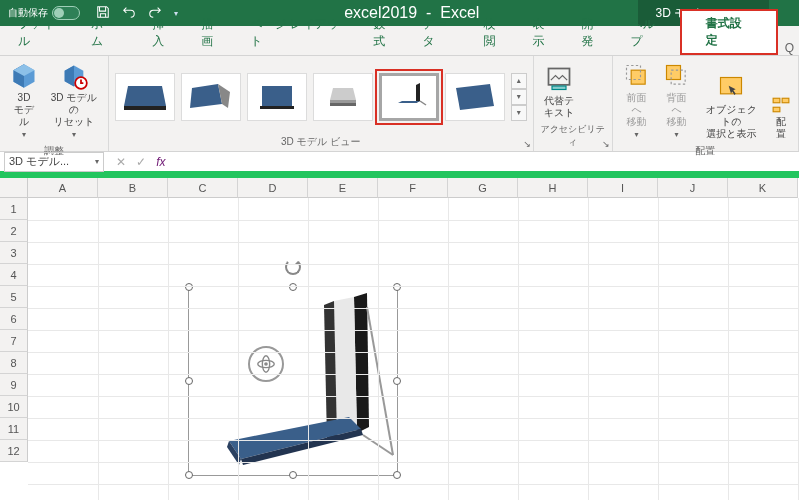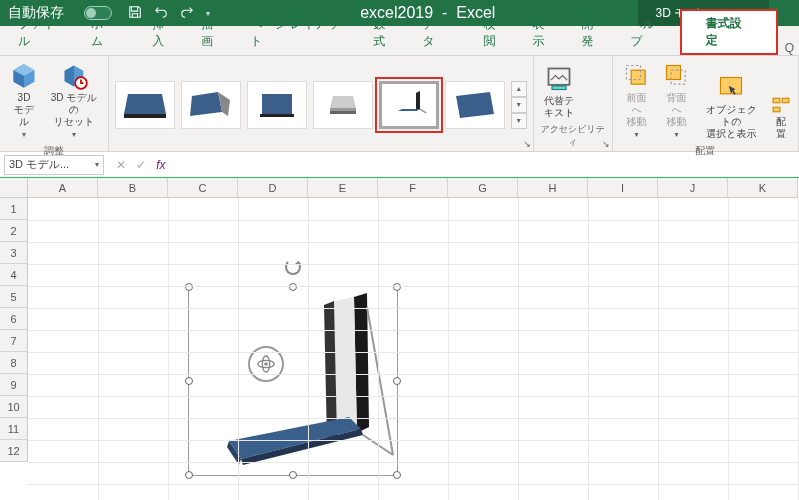--- a/index.html
+++ b/index.html
@@ -1,20 +1,20 @@
 <!DOCTYPE html>
 <html><head>
 <meta charset="utf-8">
 <style>
 * { margin: 0; padding: 0; box-sizing: border-box; font-family: "Meiryo UI", "Yu Gothic UI", sans-serif; }
 body { background: #fff; font-size: 12px; color: #444; overflow: hidden; width: 799px; height: 500px; }
 
 
 .titlebar { height: 26px; background: #217346; display: flex; align-items: center; color: #fff; }
-.autosave { display: flex; align-items: center; padding: 0 8px; gap: 20px; font-size: 14px; }
+.autosave { display: flex; align-items: center; padding: 0 8px; gap: 4px; font-size: 10px; }
 .toggle { width: 28px; height: 14px; border: 1px solid #9fcfb8; border-radius: 7px; position: relative; background: #2e8057; }
 .toggle::after { content: ""; width: 10px; height: 10px; border-radius: 50%; background: #9fcfb8; position: absolute; top: 1px; left: 1px; }
 .qat { display: flex; align-items: center; gap: 12px; padding: 0 8px; }
 .qat svg { width: 14px; height: 14px; }
 .doc-title { flex: 1; text-align: center; font-size: 16px; }
 .tool-context { background: #1a5c38; padding: 0 18px; height: 100%; display: flex; align-items: center; font-size: 12px; }
 
 
 .tabs { height: 30px; background: #f3f2f1; display: flex; align-items: flex-end; border-bottom: 1px solid #d4d4d4; padding-left: 6px; gap: 2px; }
 .tab { padding: 6px 12px 5px; font-size: 12px; color: #217346; cursor: pointer; }
@@ -33,21 +33,21 @@
 
 .gallery { display: flex; align-items: center; gap: 6px; }
 .gallery-item { width: 60px; height: 48px; background: #fff; border: 1px solid #dcdcdc; display: flex; align-items: center; justify-content: center; position: relative; }
 .gallery-item.selected { border: 3px solid #a6a6a6; }
 .gallery-item.redbox { outline: 2px solid #d93025; outline-offset: 2px; }
 .gallery-scroll { width: 16px; display: flex; flex-direction: column; }
 .gallery-scroll div { height: 16px; border: 1px solid #ccc; background: #f8f8f8; display: flex; align-items: center; justify-content: center; font-size: 8px; color: #666; cursor: pointer; }
 .launcher { font-size: 9px; color: #666; position: absolute; right: 2px; bottom: 2px; }
 
 
-.fbar { height: 26px; display: flex; align-items: center; border-bottom: 1px solid #22c55e; background: #fff; }
+.fbar { height: 26px; display: flex; align-items: center; border-bottom: 7px solid #22c55e; background: #fff; }
 .namebox { width: 100px; height: 20px; border: 1px solid #ccc; margin: 0 4px; padding: 2px 4px; font-size: 11px; display: flex; align-items: center; justify-content: space-between; }
 .fx-btns { display: flex; gap: 10px; padding: 0 8px; color: #aaa; font-size: 12px; }
 .fx-input { flex: 1; }
 
 
 .grid-area { position: relative; height: calc(500px - 26px - 30px - 96px - 26px); overflow: hidden; }
 .corner { width: 28px; height: 20px; background: #f3f2f1; border-right: 1px solid #ccc; border-bottom: 1px solid #ccc; position: absolute; top: 0; left: 0; }
 .col-headers { position: absolute; top: 0; left: 28px; right: 0; height: 20px; display: flex; }
 .col-h { width: 70px; background: #f3f2f1; border-right: 1px solid #d4d4d4; border-bottom: 1px solid #ccc; display: flex; align-items: center; justify-content: center; font-size: 11px; color: #555; }
 .row-headers { position: absolute; top: 20px; left: 0; width: 28px; }
@@ -181,20 +181,21 @@
           <svg width="46" height="30">
             <polygon points="4,6 38,2 42,24 8,28" fill="#3a5f8a"></polygon>
           </svg>
         </div>
       <div class="gallery-scroll">
         <div>▴</div>
         <div>▾</div>
         <div>▾</div>
       </div>
     </div>
+    <div class="group-label">3D モデル ビュー</div>
     <span class="launcher">↘</span>
   </div>
 
   <div class="group" style="position:relative">
     <div class="group-body">
       <div class="btn-v">
         <span class="ico">
             <svg viewBox="0 0 24 24">
               <rect x="3" y="3" width="18" height="14" fill="none" stroke="#666" stroke-width="1.5"></rect>
               <path d="M5 13l4-4 3 3 3-3 4 4" fill="none" stroke="#666"></path>

